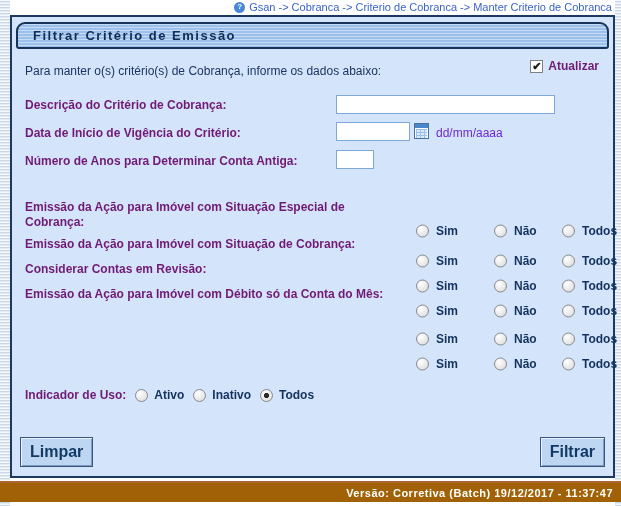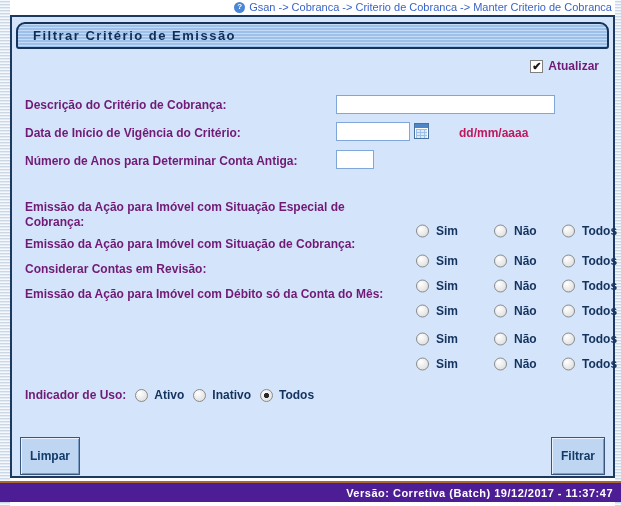--- a/index.html
+++ b/index.html
@@ -80,21 +80,21 @@
     position:absolute; left:402px; top:106px; width:15px; height:16px;
     border:1px solid #46729f; background:#fff; overflow:hidden;
   }
   #calendar-icon .cal-top { height:4px; background:#4a86c8; }
   #calendar-icon .cal-grid {
     height:10px; margin:1px;
     background:
       repeating-linear-gradient(90deg, #9cc0e8 0 1px, transparent 1px 4px),
       repeating-linear-gradient(180deg, #9cc0e8 0 1px, #dce9f7 1px 3px);
   }
-  #date-hint { position:absolute; left:424px; top:109px; font-size:12px; font-weight:bold; color:#be185d;margin-left:23px; }
+  #date-hint { position:absolute; left:424px; top:109px; font-size:12px; font-weight:normal; color:#6d28d9; }
   #field-anos-label { position:absolute; left:13px; top:137px; }
   #field-anos-input { left:324px; top:133px; width:38px; }
 
   .radio-row { position:absolute; left:13px; right:6px; }
   .radio-row .rr-label { position:absolute; left:0; top:0; width:372px; line-height:15px; }
   .rr-options { position:absolute; left:381px; top:50%; transform:translateY(-50%); width:210px; height:15px;margin-top:16px; }
   .opt { position:absolute; top:0; display:flex; align-items:center; gap:7px; }
   .opt-0 { left:10px; }  .opt-1 { left:88px; }  .opt-2 { left:156px; }
   input.rd {
     appearance:none; -webkit-appearance:none;
@@ -110,35 +110,35 @@
   }
   .opt-label { font-size:12px; font-weight:bold; color:#14325e; }
 
   #indicador-row {
     position:absolute; left:13px; top:371px;
     display:flex; align-items:center; gap:9px;
   }
   #indicador-row .opt-inline { display:flex; align-items:center; gap:6px; }
 
   .btn {
-    position:absolute; top:420px; height:38px;
+    position:absolute; top:420px; height:30px;
     background:#bed6f2; color:#123a66;
     border:1px solid #39567c;
     box-shadow: inset 1px 1px 0 #e9f2fc, inset -1px -1px 0 #7d9cc4;
     font-family:"Liberation Sans", sans-serif;
-    font-size:12px; font-weight:bold;
+    font-size:16px; font-weight:bold;
     padding:0 9px; cursor:pointer;
   }
   #btn-limpar { left:8px; }
   #btn-filtrar { right:8px; }
 
   #footer-rule { position:absolute; left:0; right:0; top:481px; height:2px; background:#aa6633; }
   #footer-bar {
     position:absolute; left:0; right:0; top:483px; height:19px;
-    background:#4c1d95;
+    background:#a16207;
     display:flex; align-items:center; justify-content:flex-end;
     padding-right:8px;
     font-size:11px; font-weight:bold; letter-spacing:0.5px; color:#ffffff;
     white-space:nowrap;
   }
 </style>
 </head>
 <body>
 
 <div class="stripe-strip" id="stripe-left"></div>
@@ -148,20 +148,21 @@
   <span id="help-icon">?</span>
   <span>Gsan -&gt; Cobranca -&gt; Criterio de Cobranca -&gt; Manter Criterio de Cobranca</span>
 </div>
 
 <div id="frame">
 
   <div id="title-bar">
     <span>Filtrar Critério de Emissão</span>
   </div>
 
+  <div id="intro-text">Para manter o(s) critério(s) de Cobrança, informe os dados abaixo:</div>
 
   <div id="atualizar-wrap">
     <input type="checkbox" class="cb" id="atualizar-checkbox" checked="" style="">
     <span class="label">Atualizar</span>
   </div>
 
   <div id="field-desc-label" class="label">Descrição do Critério de Cobrança:</div>
   <input type="text" class="txt" id="field-desc-input" autofocus="" style="">
 
   <div id="field-date-label" class="label">Data de Início de Vigência do Critério:</div>

